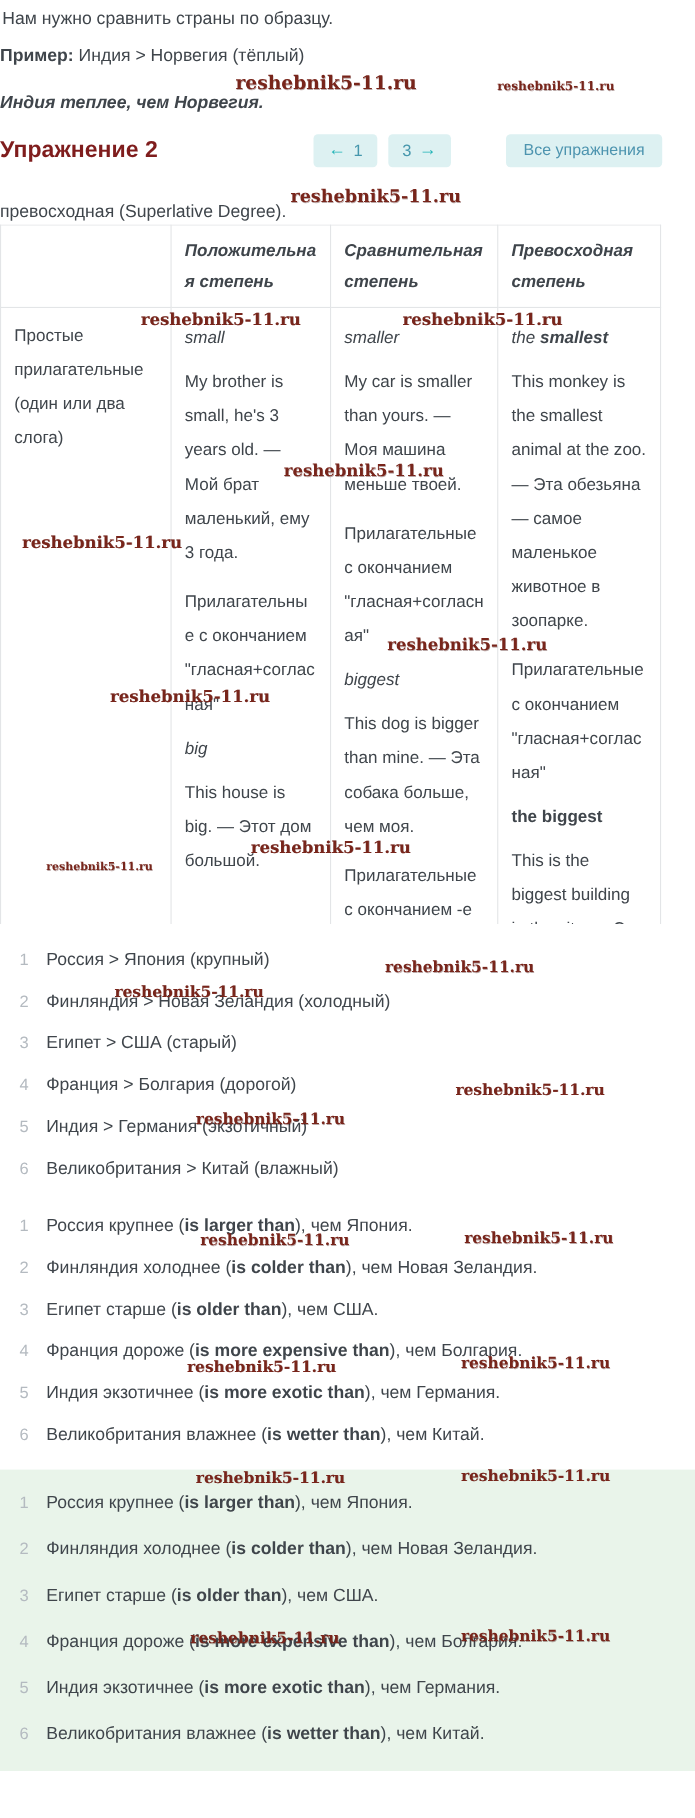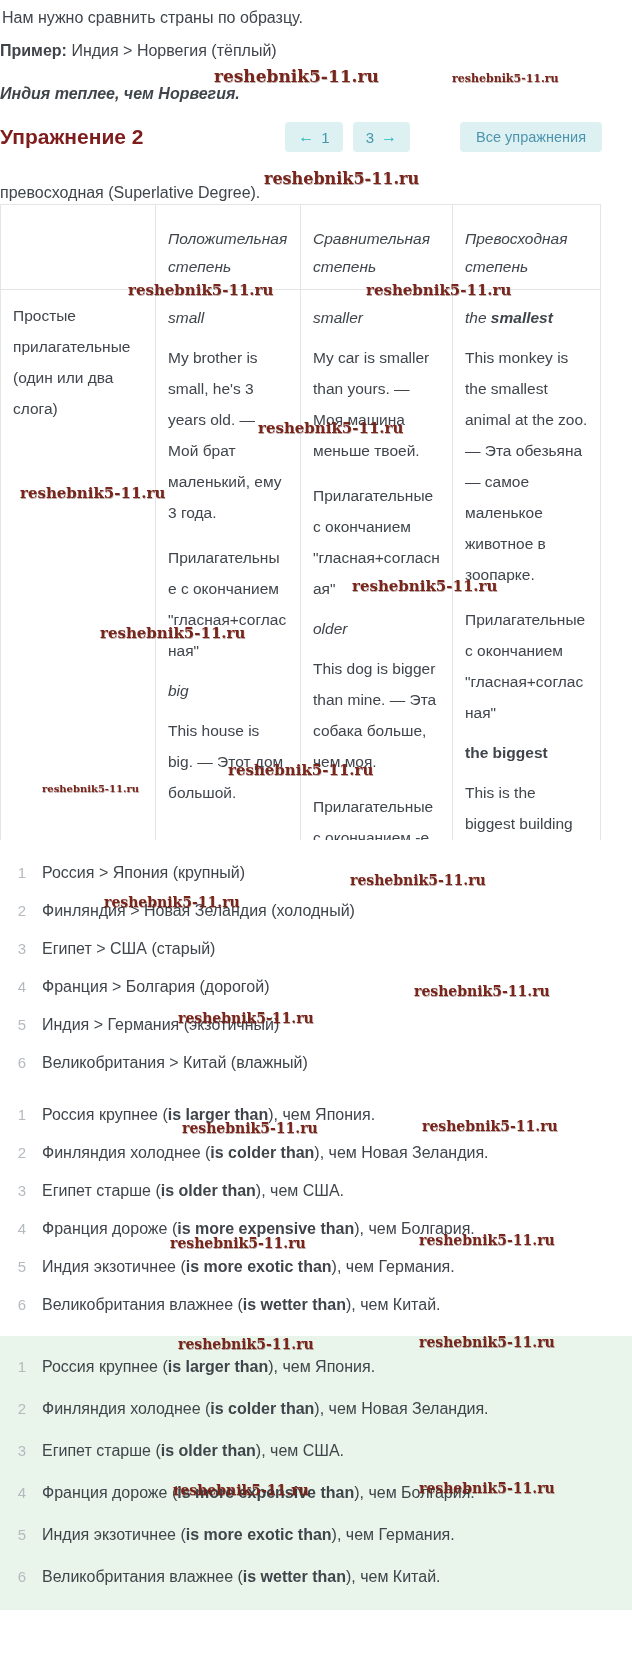--- a/index.html
+++ b/index.html
@@ -35,21 +35,21 @@
   
   .subtitle { margin-top:30px; line-height:19px; }
 
   
   .table-wrap { margin-top:2px; height:636px; overflow:hidden; }
   table.gtable { border-collapse:collapse; table-layout:fixed; width:600px; }
   .gtable th, .gtable td {
     border:1px solid #e3e5e7; vertical-align:top; text-align:left;
     padding:8px 12px; font-size:15.5px; overflow-wrap:anywhere; word-break:break-word;
   }
-  .gtable th { font-weight:400; font-style:italic; line-height:28px; padding-top:20px; height:60px; }
+  .gtable th { font-weight:700; font-style:italic; line-height:28px; padding-top:10px; height:60px; }
   .gtable td { line-height:31px; padding-top:6px; }
   .gtable td p { margin:0 0 14px; }
   .gtable p.word { font-style:italic; margin:6px 0 9px; }
   .gtable p.word-bold { font-weight:700; margin:6px 0 9px; }
   .gtable p.word .bold-part { font-weight:700; }
   .gtable p.rule { font-weight:400; margin:8px 0 9px; }
   .gtable td.rowlabel { line-height:31px; padding-top:10px; }
 
   
   .list { margin-top:14px; }
@@ -118,21 +118,21 @@
           <p class="ex">My brother is small, he's 3 years old. — Мой брат маленький, ему 3 года.</p>
           <p class="rule">Прилагательные с окончанием "гласная+согласная"</p>
           <p class="word">big</p>
           <p class="ex">This house is big. — Этот дом большой.</p>
 
         </td>
         <td>
           <p class="word">smaller</p>
           <p class="ex">My car is smaller than yours. — Моя машина меньше твоей.</p>
           <p class="rule">Прилагательные с окончанием "гласная+согласная"</p>
-          <p class="word">older</p>
+          <p class="word">biggest</p>
           <p class="ex">This dog is bigger than mine. — Эта собака больше, чем моя.</p>
           <p class="rule">Прилагательные с окончанием -е</p>
 
         </td>
         <td>
           <p class="word"><span>the </span><span class="bold-part">smallest</span></p>
           <p class="ex">This monkey is the smallest animal at the zoo. — Эта обезьяна — самое маленькое животное в зоопарке.</p>
           <p class="rule">Прилагательные с окончанием "гласная+соглас ная"</p>
           <p class="word-bold">the biggest</p>
           <p class="ex">This is the biggest building in the city. — Это самое большое здание</p>

